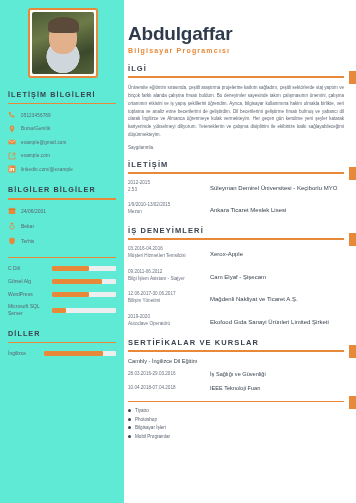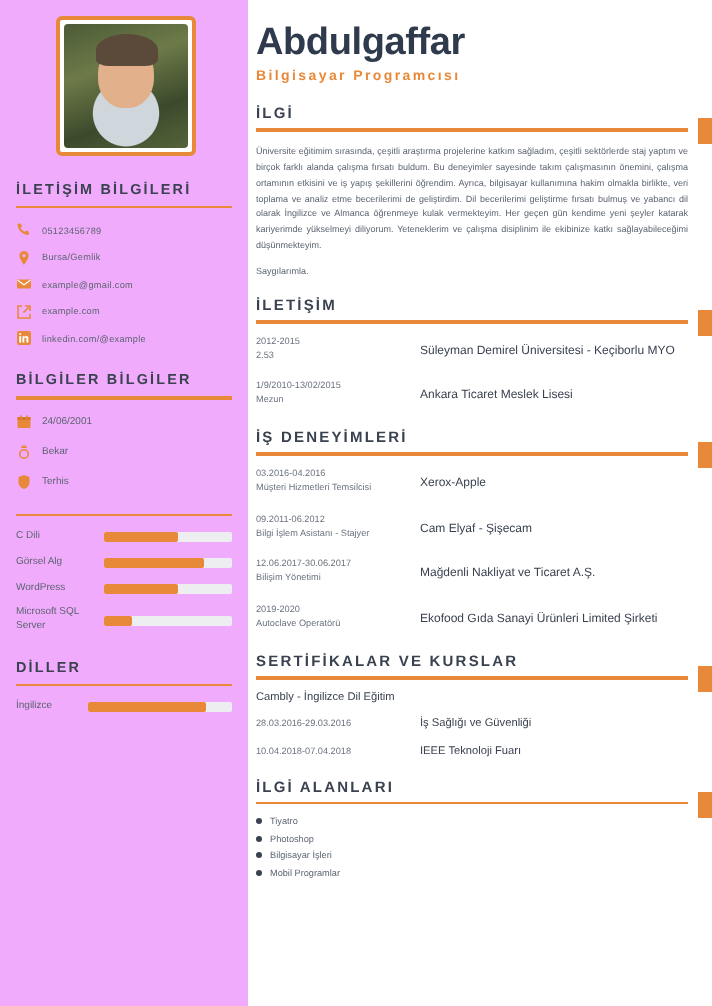--- a/index.html
+++ b/index.html
@@ -9,21 +9,21 @@
     font-family: "Liberation Sans", sans-serif;
     overflow: hidden;
     position: relative;
   }
   .page { width: 356px; height: 503px; display: flex; background:#fff; position:relative; }
 
   
   .left {
     width: 124px;
     padding: 8px 8px 0 8px;
-    background: #f0abfc;
+    background: #5eead4;
   }
   .photo-frame {
     width: 70px; height: 70px;
     margin: 0 auto 0 20px;
     border: 2px solid #e8893a;
     border-radius: 3px;
     padding: 2px;
     background: #fff;
   }
   .photo {
@@ -67,21 +67,21 @@
 
   .skill { margin-bottom: 6px; display:flex; align-items:center; gap:4px; }
   .skill-name { font-size: 5px; color:#5c6470; width: 40px; line-height: 1.35; }
   .bar-track { flex:1; height: 5px; background: #eceef0; border-radius:1px; position:relative; }
   .bar-fill { position:absolute; left:0; top:0; bottom:0; background:#e8893a; border-radius:1px; }
 
   .lang { display:flex; align-items:center; gap:4px; margin-bottom:6px; }
   .lang-name { font-size:5px; color:#5c6470; width:32px; }
 
   
-  .right { width: 232px; padding: 12px 12px 0 4px; position: relative; }
+  .right { width: 232px; padding: 24px 12px 0 4px; position: relative; }
   .name {
     font-size: 19px; line-height: 1.02; font-weight: bold;
     color: #2f3b4c; letter-spacing: -0.2px;
   }
   .role {
     font-size: 7px; font-weight: bold; color: #e8893a;
     letter-spacing: 1.2px; margin-top: 4px;
   }
   .sec { margin-top: 10px; position: relative; }
   .sec-title {
@@ -345,21 +345,20 @@
           <div class="cert-name">İş Sağlığı ve Güvenliği</div>
         </div>
         <div class="cert-row">
           <div class="cert-date">10.04.2018-07.04.2018</div>
           <div class="cert-name">IEEE Teknoloji Fuarı</div>
         </div>
       </div>
     </div>
 
     <div class="sec">
-      <div class="sec-title">İLGİ ALANLARI</div>
       <div class="sec-rule">
           <span class="sec-tab"></span>
         </div>
       <div class="sec-body">
         <div class="int-row">
           <span class="dot"></span>
           <span class="int-txt">Tiyatro</span>
         </div>
         <div class="int-row">
           <span class="dot"></span>

